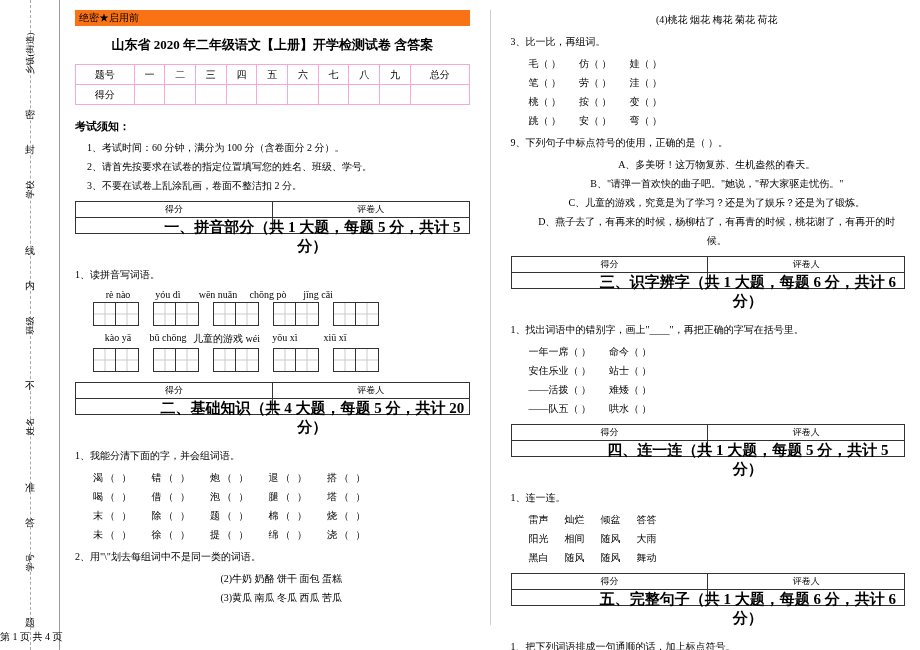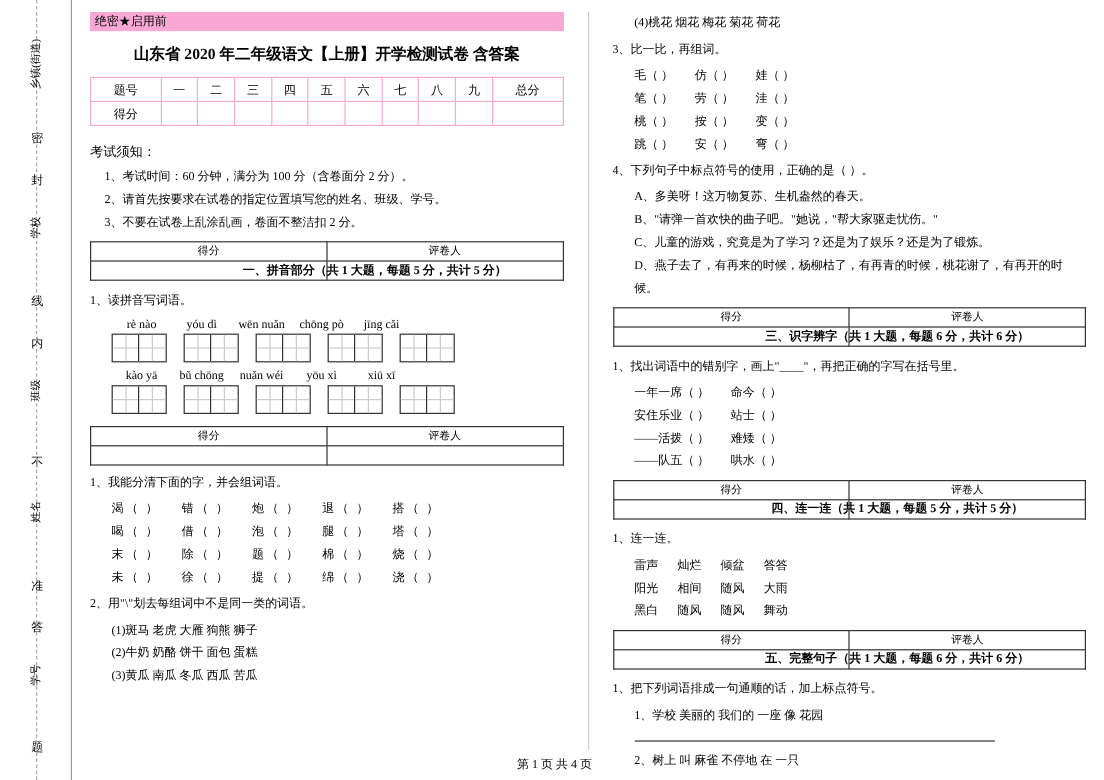--- a/index.html
+++ b/index.html
@@ -50,21 +50,21 @@
     .col {
       flex: 1;
       display: flex;
       flex-direction: column;
     }
     .divider {
       width: 1px;
       background: #ccc;
     }
     .secret-mark {
-      background: #f9a8d4;
+      background: #f97316;
       display: inline-block;
       padding: 1px 4px;
       font-size: 10px;
       margin-bottom: 6px;
     }
     .title {
       text-align: center;
       font-weight: bold;
       font-size: 13px;
       margin: 4px 0 10px;
@@ -75,21 +75,21 @@
       margin-bottom: 8px;
     }
     table.score td, table.score th {
       border: 1px solid #f9a8d4;
       height: 20px;
       text-align: center;
       font-size: 10px;
       font-weight: normal;
     }
     .section-head {
-      font-weight: normal;
+      font-weight: bold;
       margin: 6px 0 4px;
     }
     .notice-list {
       margin-left: 12px;
       font-size: 10px;
       line-height: 1.9;
     }
     .score-box {
       border-collapse: collapse;
       margin: 6px 0 2px;
@@ -97,21 +97,21 @@
     .score-box td {
       border: 1px solid #333;
       width: 34px;
       height: 16px;
       text-align: center;
       font-size: 9px;
     }
     .section-title {
       text-align: center;
       font-weight: bold;
-      font-size: 10px;
+      font-size: 15px;
       margin: -18px 0 6px 80px;
     }
     .q-text {
       font-size: 10px;
       line-height: 1.9;
       margin: 3px 0;
     }
     .pinyin-row {
       display: flex;
       margin: 2px 0 2px 18px;
@@ -149,36 +149,36 @@
       line-height: 1.9;
       margin-left: 18px;
       display: flex;
       gap: 18px;
     }
     .paren { letter-spacing: 2px; }
     .opt-line {
       font-size: 10px;
       line-height: 1.9;
       margin-left: 18px;
+      text-align: center;
     }
     .match-cols {
       display: flex;
       gap: 16px;
       font-size: 10px;
       margin-left: 18px;
       line-height: 1.9;
     }
     .footer {
       position: absolute;
       bottom: 6px;
       left: 0;
       right: 16px;
-      text-align: center;
-      font-size: 10px;
-      margin-left: 20px;
+      text-align: left;
+      font-size: 10px;
     }
     .blank-line {
       display: inline-block;
       border-bottom: 1px solid #333;
       min-width: 300px;
       height: 12px;
     }
   </style>
 </head>
 <body>
@@ -284,21 +284,21 @@
           <div class="char-cell"></div>
         </div>
       <div class="char-grid">
           <div class="char-cell"></div>
           <div class="char-cell"></div>
         </div>
     </div>
     <div class="pinyin-row">
       <span class="pinyin-item">kào  yā</span>
       <span class="pinyin-item">bǔ  chōng</span>
-      <span class="pinyin-item">nuǎn  wéi</span>
+      <span class="pinyin-item">儿童的游戏  wéi</span>
       <span class="pinyin-item">yōu  xì</span>
       <span class="pinyin-item">xiū  xī</span>
     </div>
     <div class="char-grid-row">
       <div class="char-grid">
           <div class="char-cell"></div>
           <div class="char-cell"></div>
         </div>
       <div class="char-grid">
           <div class="char-cell"></div>
@@ -323,20 +323,21 @@
           <tr>
             <td>得分</td>
             <td>评卷人</td>
           </tr>
       <tr>
             <td></td>
             <td></td>
           </tr>
     </tbody>
       </table>
+    <div class="section-title">二、基础知识（共 4 大题，每题 5 分，共计 20 分）</div>
 
     <div class="q-text">1、我能分清下面的字，并会组词语。</div>
     <div class="word-line">
       <span class="paren">渴（        ）</span>
       <span class="paren">错（        ）</span>
       <span class="paren">炮（        ）</span>
       <span class="paren">退（        ）</span>
       <span class="paren">搭（        ）</span>
     </div>
     <div class="word-line">
@@ -355,21 +356,20 @@
     </div>
     <div class="word-line">
       <span class="paren">未（        ）</span>
       <span class="paren">徐（        ）</span>
       <span class="paren">提（        ）</span>
       <span class="paren">绵（        ）</span>
       <span class="paren">浇（        ）</span>
     </div>
 
     <div class="q-text">2、用"\"划去每组词中不是同一类的词语。</div>
-    <div class="opt-line">(1)斑马    老虎    大雁    狗熊    狮子</div>
     <div class="opt-line">(2)牛奶    奶酪    饼干    面包    蛋糕</div>
     <div class="opt-line">(3)黄瓜    南瓜    冬瓜    西瓜    苦瓜</div>
   </div>
 
   <div class="divider"></div>
 
   <div class="col">
     <div class="opt-line">(4)桃花    烟花    梅花    菊花    荷花</div>
     <div class="q-text">3、比一比，再组词。</div>
     <div class="word-line">
@@ -386,21 +386,21 @@
       <span>桃（        ）</span>
       <span>按（        ）</span>
       <span>变（        ）</span>
     </div>
     <div class="word-line">
       <span>跳（        ）</span>
       <span>安（        ）</span>
       <span>弯（        ）</span>
     </div>
 
-    <div class="q-text">4、下列句子中标点符号的使用，正确的是（    ）。</div>
+    <div class="q-text">9、下列句子中标点符号的使用，正确的是（    ）。</div>
     <div class="opt-line">A、多美呀！这万物复苏、生机盎然的春天。</div>
     <div class="opt-line">B、"请弹一首欢快的曲子吧。"她说，"帮大家驱走忧伤。"</div>
     <div class="opt-line">C、儿童的游戏，究竟是为了学习？还是为了娱乐？还是为了锻炼。</div>
     <div class="opt-line">D、燕子去了，有再来的时候，杨柳枯了，有再青的时候，桃花谢了，有再开的时候。</div>
 
     <table class="score-box">
       <tbody>
           <tr>
             <td>得分</td>
             <td>评卷人</td>

